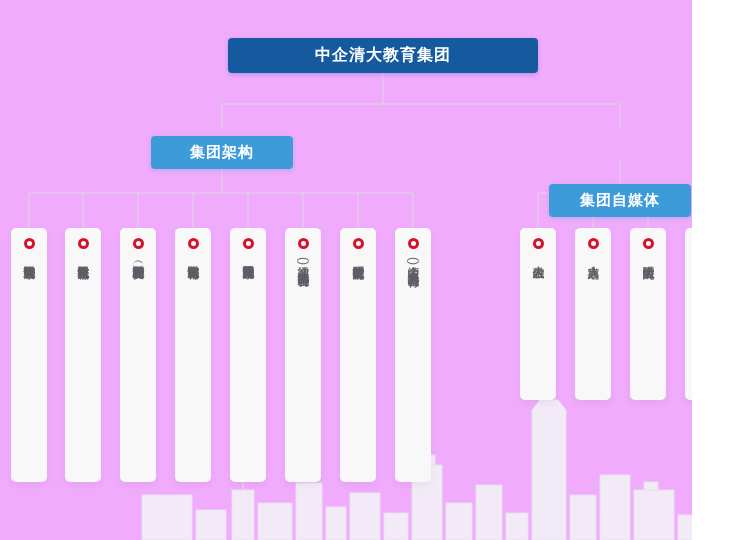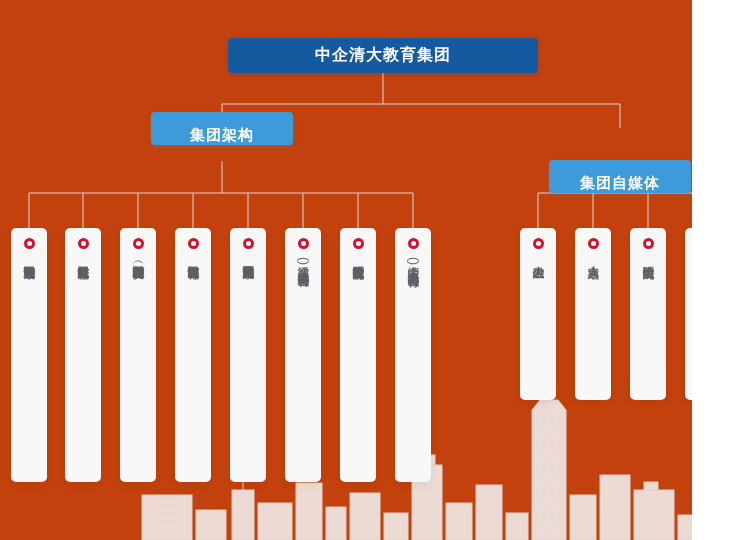--- a/index.html
+++ b/index.html
@@ -3,21 +3,21 @@
 <meta charset="utf-8">
 <style>
   * { margin: 0; padding: 0; box-sizing: border-box; }
   html, body { background: #fff; }
   body { font-family: "Liberation Sans", "DejaVu Sans", sans-serif; }
 
   .canvas {
     position: relative;
     width: 692px;
     height: 540px;
-    background: #c2410c;
+    background: #f0abfc;
     overflow: hidden;
   }
 
   .skyline {
     position: absolute;
     left: 0; bottom: 0;
     z-index: 0;
   }
 
   .connectors {
@@ -36,29 +36,29 @@
     border-radius: 4px;
     color: #ffffff;
     font-size: 16px;
     font-weight: bold;
     letter-spacing: 1px;
     display: flex; align-items: center; justify-content: center;
     box-shadow: 0 2px 4px rgba(20,89,158,0.25);
   }
 
   .group-box {
-    top: 112px;
+    top: 136px;
     width: 142px; height: 33px;
     background: #3e9bd9;
     border-radius: 4px;
     color: #ffffff;
     font-size: 15px;
     font-weight: bold;
     letter-spacing: 1px;
-    display: flex; align-items: flex-end; justify-content: center;
+    display: flex; align-items: center; justify-content: center;
     box-shadow: 0 2px 4px rgba(62,155,217,0.25);
   }
   .group-box.left  { left: 151px; }
   .group-box.right { left: 549px; margin-top: 48px; }
 
   .leaf {
     top: 228px;
     width: 36px;
     background: #f8f8f9;
     border-radius: 5px;

